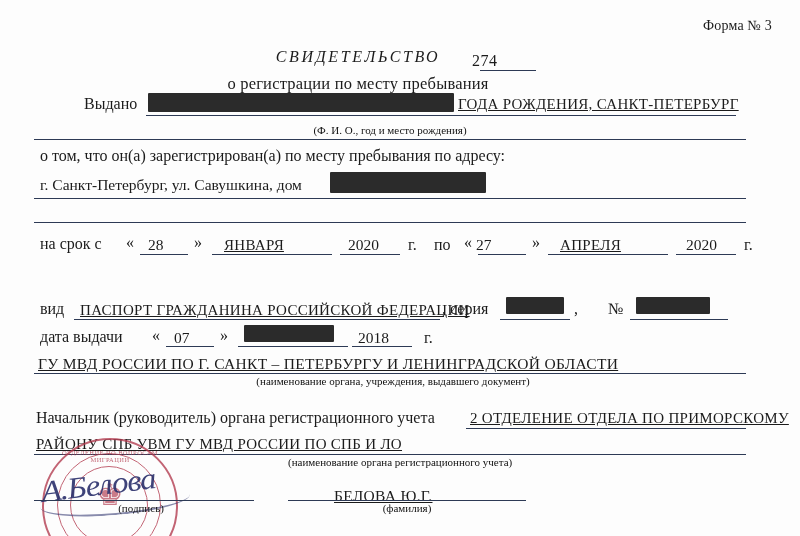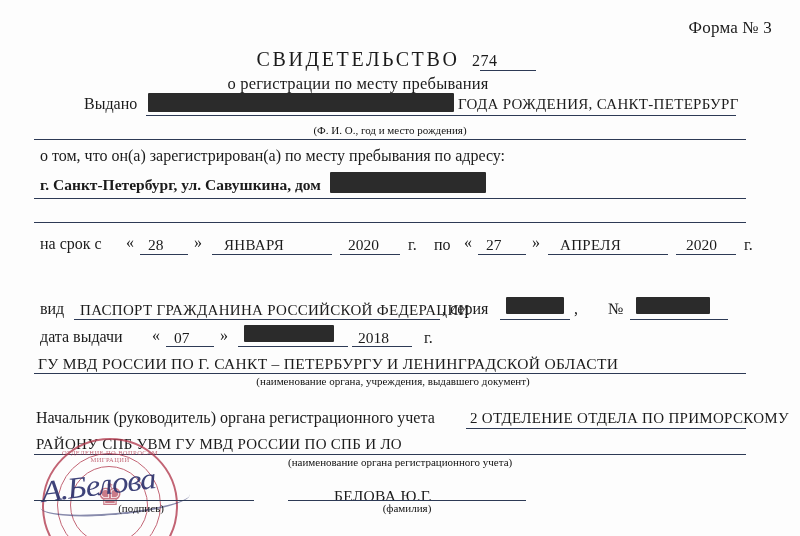--- a/index.html
+++ b/index.html
@@ -19,37 +19,38 @@
     position: relative;
     width: 800px;
     height: 536px;
     background: #fdfdfd;
   }
   
   .form-no {
     position: absolute;
     top: 18px;
     right: 28px;
-    font-size: 17px;
+    font-size: 14px;
     letter-spacing: 0.2px;
   }
   
   .title-wrap {
     position: absolute;
     top: 48px;
     left: 0;
     width: 800px;
     text-align: center;
   }
   .title {
-    font-size: 20px;
+    font-size: 16px;
     letter-spacing: 2.6px;
     display: inline-block;
     position: relative;
     left: -42px;
+    font-style: italic;
   }
   .title-number {
     position: absolute;
     top: 52px;
     left: 472px;
     font-size: 16px;
     letter-spacing: 0.5px;
   }
   .subtitle {
     position: absolute;
@@ -88,20 +89,21 @@
   .value {
     position: absolute;
     font-size: 15.5px;
     white-space: nowrap;
   }
   .value-caps {
     position: absolute;
     font-size: 15px;
     white-space: nowrap;
     letter-spacing: 0.3px;
+    text-decoration: underline;
   }
   .quote {
     position: absolute;
     font-size: 16px;
   }
   
   .stamp {
     position: absolute;
     left: 42px;
     top: 438px;
@@ -193,38 +195,38 @@
   </div>
 
   <div class="label" style="left:84px; top:95px;">Выдано</div>
   <div class="redact" style="left:148px; top:93px; width:306px; height:19px;"></div>
   <div class="value-caps" style="left:458px; top:96px;">ГОДА РОЖДЕНИЯ, САНКТ-ПЕТЕРБУРГ</div>
   <div class="rule" style="left:146px; top:115px; width:590px;"></div>
   <div class="rule" style="left:34px; top:139px; width:712px;"></div>
   <div class="small-label" style="left:260px; top:124px; width:260px;">(Ф. И. О., год и место рождения)</div>
 
   <div class="label" style="left:40px; top:147px;">о том, что он(а) зарегистрирован(а) по месту пребывания по адресу:</div>
-  <div class="value" style="left:40px; top:176px;font-weight:bold;">г. Санкт-Петербург, ул. Савушкина, дом</div>
+  <div class="value" style="left:40px; top:176px;">г. Санкт-Петербург, ул. Савушкина, дом</div>
   <div class="redact" style="left:330px; top:172px; width:156px; height:21px;"></div>
   <div class="rule" style="left:34px; top:198px; width:712px;"></div>
   <div class="rule" style="left:34px; top:222px; width:712px;"></div>
 
   <div class="label" style="left:40px; top:235px;">на срок с</div>
   <div class="quote" style="left:126px; top:234px;">«</div>
   <div class="value" style="left:148px; top:236px;">28</div>
   <div class="rule" style="left:140px; top:254px; width:48px;"></div>
   <div class="quote" style="left:194px; top:234px;">»</div>
   <div class="value-caps" style="left:224px; top:237px;">ЯНВАРЯ</div>
   <div class="rule" style="left:212px; top:254px; width:120px;"></div>
   <div class="value" style="left:348px; top:236px;">2020</div>
   <div class="rule" style="left:340px; top:254px; width:60px;"></div>
   <div class="label" style="left:408px; top:236px;">г.</div>
   <div class="label" style="left:434px; top:236px;">по</div>
   <div class="quote" style="left:464px; top:234px;">«</div>
-  <div class="value" style="left:486px; top:236px;text-align:center;">27</div>
+  <div class="value" style="left:476px; top:236px;text-align:center;">27</div>
   <div class="rule" style="left:478px; top:254px; width:48px;"></div>
   <div class="quote" style="left:532px; top:234px;">»</div>
   <div class="value-caps" style="left:560px; top:237px;">АПРЕЛЯ</div>
   <div class="rule" style="left:548px; top:254px; width:120px;"></div>
   <div class="value" style="left:686px; top:236px;">2020</div>
   <div class="rule" style="left:676px; top:254px; width:60px;"></div>
   <div class="label" style="left:744px; top:236px;">г.</div>
 
 
   <div class="label" style="left:40px; top:300px;">вид</div>

